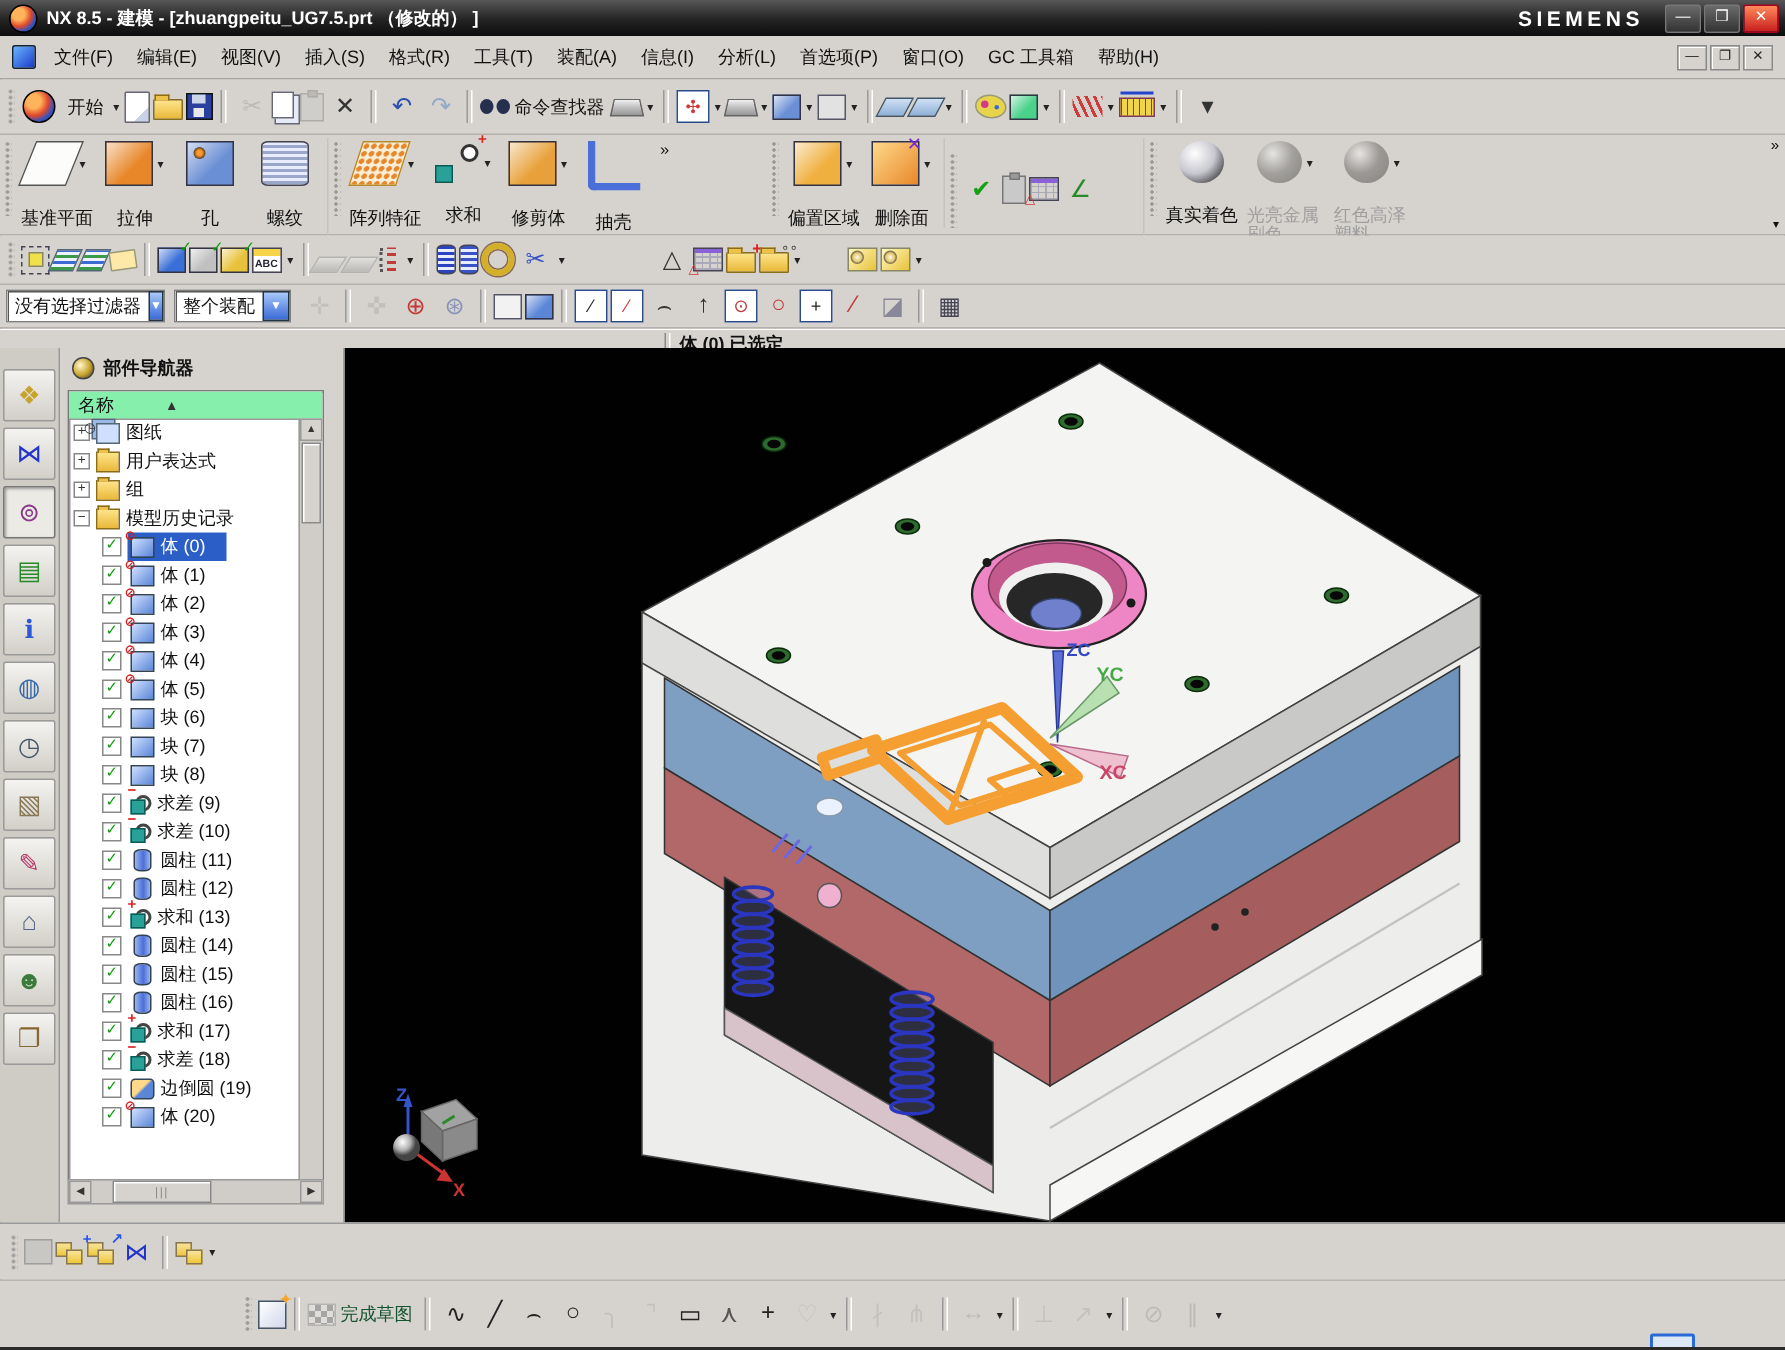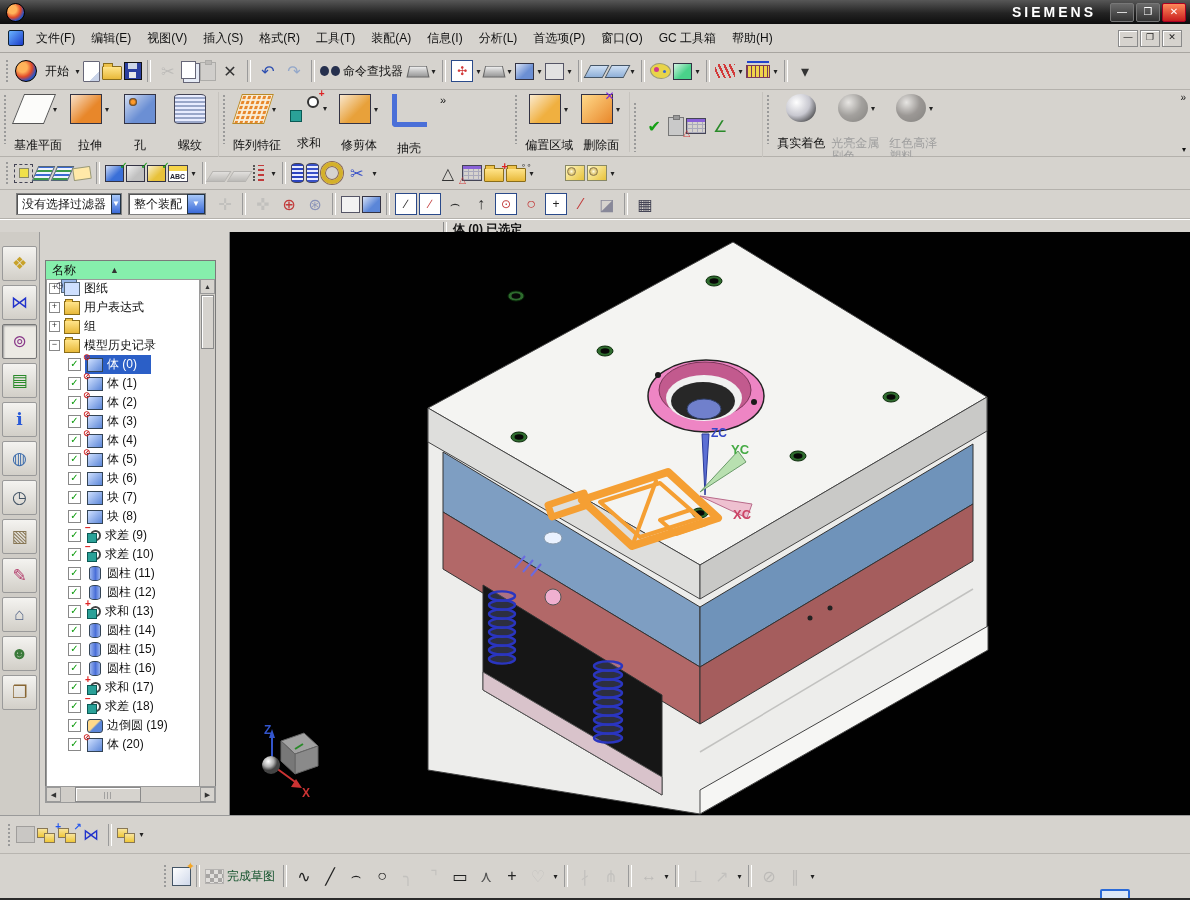--- a/index.html
+++ b/index.html
@@ -19,21 +19,21 @@
   .menubar{height:28px;display:flex;align-items:center;padding-left:4px;background:#d6d3ce;border-bottom:1px solid #a8a5a0}
   .menulogo{width:14px;height:14px;margin:0 4px;background:linear-gradient(135deg,#6ab4ff,#1a3ac8);border:1px solid #123;border-radius:2px}
   .menuitem{padding:4px 8px;white-space:nowrap}
   .mdibtns{margin-left:auto;margin-right:8px;display:flex;gap:2px}
   .mdibtn{width:18px;height:15px;border:1px solid #8a8a8a;background:#d6d3ce;box-shadow:inset 1px 1px 0 #fff;
           font-size:9px;line-height:13px;text-align:center;color:#222}
   
   .toolrow{display:flex;align-items:center;background:#d6d3ce;border-bottom:1px solid #b4b1ac;position:relative}
   #row1{height:36px;padding-left:2px}
   #row3{height:32px;padding-left:2px}
-  #selrow{height:28px;padding-left:16px}
+  #selrow{height:28px;padding-left:4px}
   .grip{width:5px;height:24px;margin:0 3px;background-image:radial-gradient(#9a9a9a 1px,transparent 1.3px);background-size:4px 4px}
   .sep{width:2px;height:22px;border-left:1px solid #9a9a9a;border-right:1px solid #fff;margin:0 4px}
   .spacer{height:1px;display:inline-block}
   .tbi{width:24px;height:24px;display:inline-flex;align-items:center;justify-content:center;font-size:16px;margin:0 1px;position:relative;flex:none}
   .tbi.dis{opacity:.42;filter:grayscale(.9)}
   .tbi b.sign{position:absolute;right:-5px;top:-6px;font-size:10px;font-weight:bold;font-style:normal}
   .dd{font-size:8px;color:#222;width:9px;text-align:center;flex:none}
   .tlabel{font-size:12px;margin:0 4px 0 2px;white-space:nowrap}
   .tlabel.dis{color:#14532d}
   .ovf{font-size:11px;color:#111;margin:2px 3px 0;align-self:flex-start}
@@ -169,20 +169,21 @@
   .brow2{position:absolute;left:0;top:853px;width:1190px;height:45px;display:flex;align-items:center;background:#d6d3ce;border-top:1px solid #b8b5b0;box-sizing:border-box}
   .bedge{position:absolute;left:0;top:898px;width:1190px;height:2px;background:#2a2a2a}
   .popup-sliver{position:absolute;left:1100px;top:889px;width:26px;height:11px;border:2px solid #2a6ad8;background:#dce8f8;border-radius:2px}
   svg text{font-family:"Liberation Sans","DejaVu Sans",sans-serif;font-weight:bold}
 </style>
 </head>
 <body>
 
 <div class="titlebar">
   <span class="nxlogo"></span>
+  <span class="tbtitle">NX 8.5 - 建模 - [zhuangpeitu_UG7.5.prt （修改的） ]</span>
   <span class="brand">SIEMENS</span>
   <span class="wbtn">—</span>
   <span class="wbtn">❒</span>
   <span class="wbtn close">✕</span>
 </div>
 
 <div class="menubar">
   <span class="menulogo"></span>
   <span id="menu-items" style="display:flex">
       <span class="menuitem">文件(F)</span>
@@ -482,20 +483,24 @@
       </div>
       <div class="rtab">
         <span style="color: rgb(58, 122, 58);">☻</span>
       </div>
       <div class="rtab">
         <span style="color: rgb(136, 102, 51);">❐</span>
       </div>
     </div>
 
   <div class="pnav">
+    <div class="pnav-h">
+      <span class="phicon"></span>
+      <span>部件导航器</span>
+    </div>
     <div class="treebox">
       <div class="thead">
         <span>名称</span>
         <span class="sort">▲</span>
       </div>
       <div class="trows" id="tree-rows">
           <div class="trow">
             <span class="texp">+</span>
             <span class="ti ti-drawing"></span>
             <span>图纸</span>

